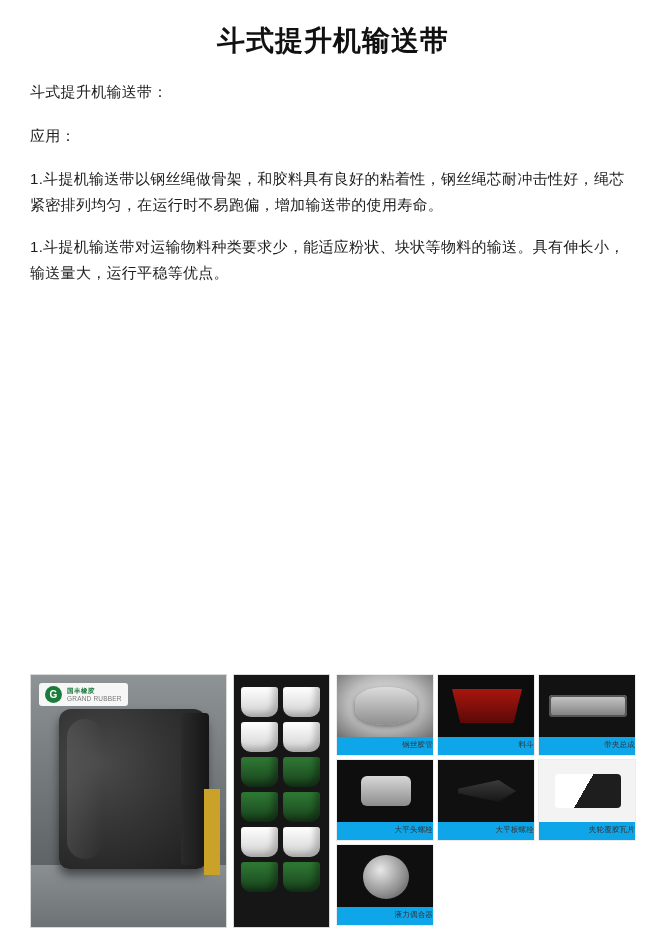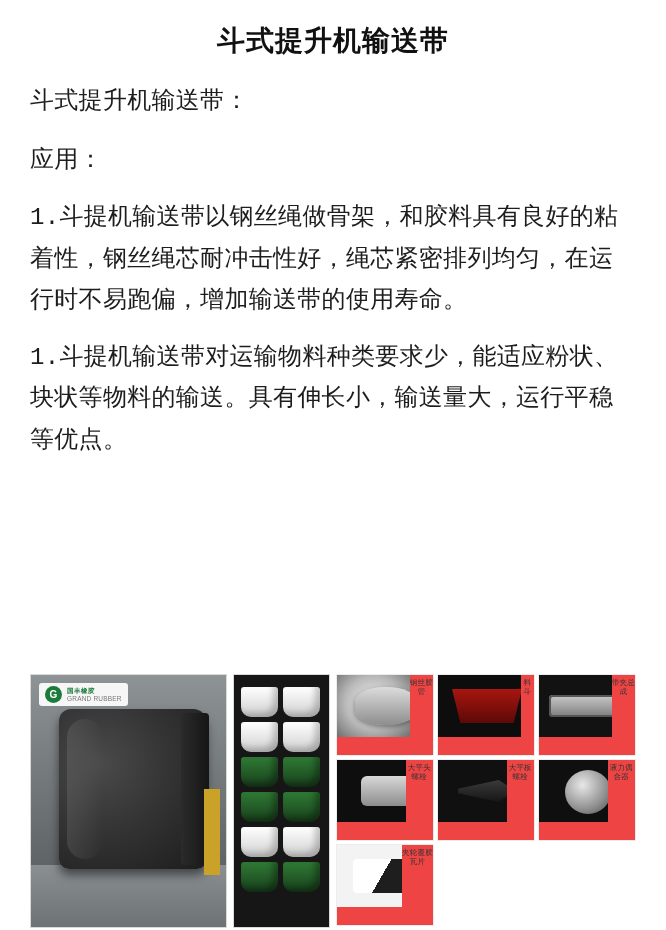--- a/index.html
+++ b/index.html
@@ -24,31 +24,30 @@
   .title {
     font-size: 28px;
     font-weight: bold;
     text-align: center;
     letter-spacing: 1px;
     margin: 26px 0 22px 0;
     color: #111;
     line-height: 1.1;
   }
   .body-text {
-    font-size: 24px;
+    font-size: 15px;
     line-height: 1.72;
     color: #1d1d1d;
     letter-spacing: 0.3px;
   }
   .para {
     margin: 0 0 18px 0;
   }
   .para.tight {
     margin-bottom: 16px;
-    font-family: Liberation Mono, monospace;
   }
   .gallery {
     position: absolute;
     left: 30px;
     top: 648px;
     width: 606px;
     height: 252px;
     display: flex;
     gap: 6px;
   }
@@ -175,25 +174,25 @@
   .parts-grid {
     width: 302px;
     height: 252px;
     display: grid;
     grid-template-columns: repeat(3, 1fr);
     grid-template-rows: repeat(3, 1fr);
     gap: 3px;
   }
   .part {
     position: relative;
-    background: #ef4444;
+    background: #0ea5e9;
     border: 1px solid #ececec;
     display: flex;
-    flex-direction: row;
-    align-items: flex-start;
+    flex-direction: column;
+    align-items: flex-end;
     justify-content: flex-start;
     overflow: hidden;
   }
   .part .thumb {
     width: 100%;
     height: 62px;
     position: relative;
     overflow: hidden;
   }
   .part .cap {
@@ -378,25 +377,25 @@
         <div class="thumb t-bolt1"></div>
         <div class="cap">大平头螺栓</div>
       </div>
 
       <div class="part">
         <div class="thumb t-bolt2"></div>
         <div class="cap">大平板螺栓</div>
       </div>
 
       <div class="part">
+        <div class="thumb t-rubber"></div>
+        <div class="cap">夹轮覆胶瓦片</div>
+      </div>
+
+      <div class="part">
         <div class="thumb t-coupler"></div>
         <div class="cap">液力偶合器</div>
-      </div>
-
-      <div class="part">
-        <div class="thumb t-rubber"></div>
-        <div class="cap">夹轮覆胶瓦片</div>
       </div>
 
 
     </div>
   </div>
 </div>
 
 </body></html>

